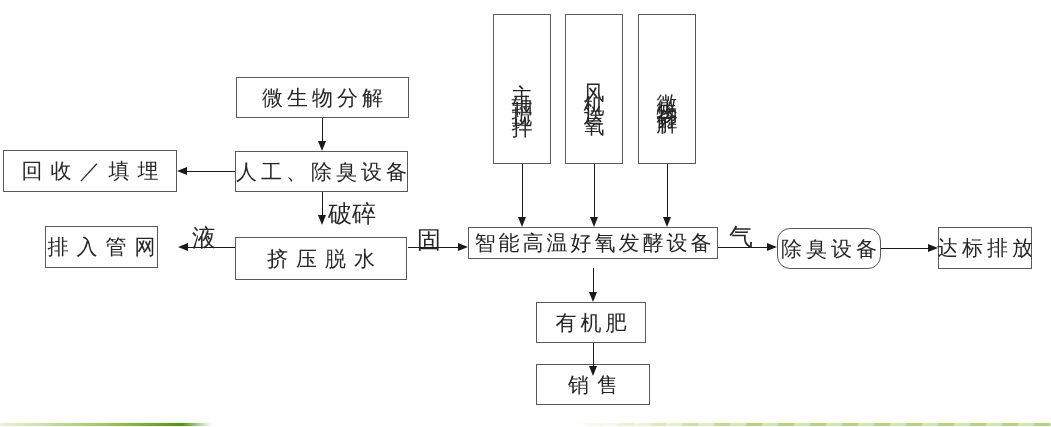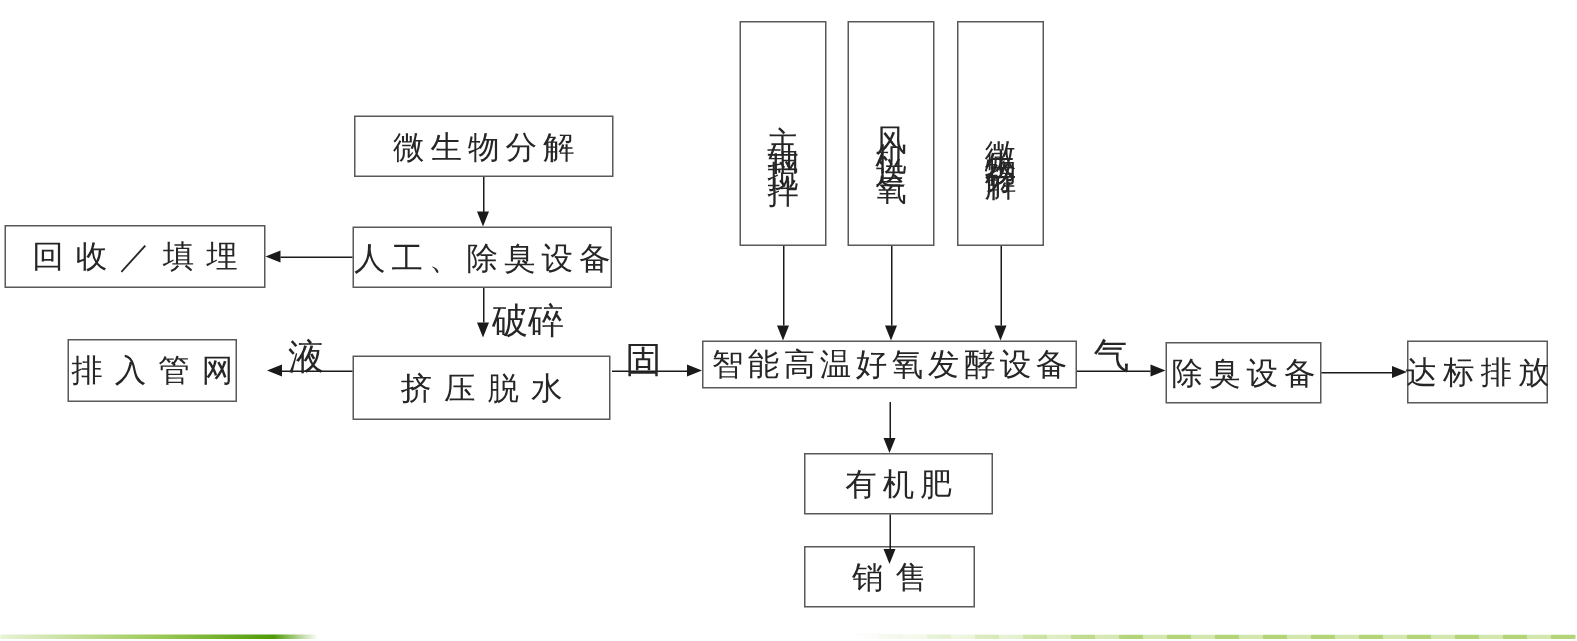--- a/index.html
+++ b/index.html
@@ -54,25 +54,25 @@
   <div class="box sp8" style="left:45px;top:226px;width:113px;height:42px;">排入管网</div>
 
   <div class="box sp3" style="left:468px;top:227px;width:250px;height:32px;">智能高温好氧发酵设备</div>
 
   <div class="box vbox" style="left:493px;top:14px;width:58px;height:150px;">主轴搅拌</div>
 
   <div class="box vbox" style="left:565px;top:14px;width:58px;height:150px;">风机送氧</div>
 
   <div class="box vbox v5" style="left:638px;top:14px;width:58px;height:150px;">微生物分解</div>
 
-  <div class="box" style="left:777px;top:228px;width:104px;height:41px;">除臭设备</div>
+  <div class="box" style="left:777px;top:228px;width:104px;height:41px;border-radius:13px;">除臭设备</div>
 
   <div class="box" style="left:938px;top:227px;width:94px;height:42px;">达标排放</div>
 
-  <div class="box" style="left:536px;top:302px;width:126px;height:41px;font-family:Liberation Serif, serif;">有机肥</div>
+  <div class="box" style="left:536px;top:302px;width:110px;height:41px;font-family:Liberation Serif, serif;">有机肥</div>
 
   <div class="box sp8" style="left:536px;top:364px;width:114px;height:41px;">销售</div>
 
   <div class="vline" style="left:322px;top:118px;height:24px;"></div>
   <div class="ah ah-down" style="left:318px;top:141px;"></div>
 
   <div class="hline" style="left:187px;top:171px;width:48px;"></div>
   <div class="ah ah-left" style="left:177px;top:167px;"></div>
 
   <div class="vline" style="left:322px;top:192px;height:23px;"></div>

